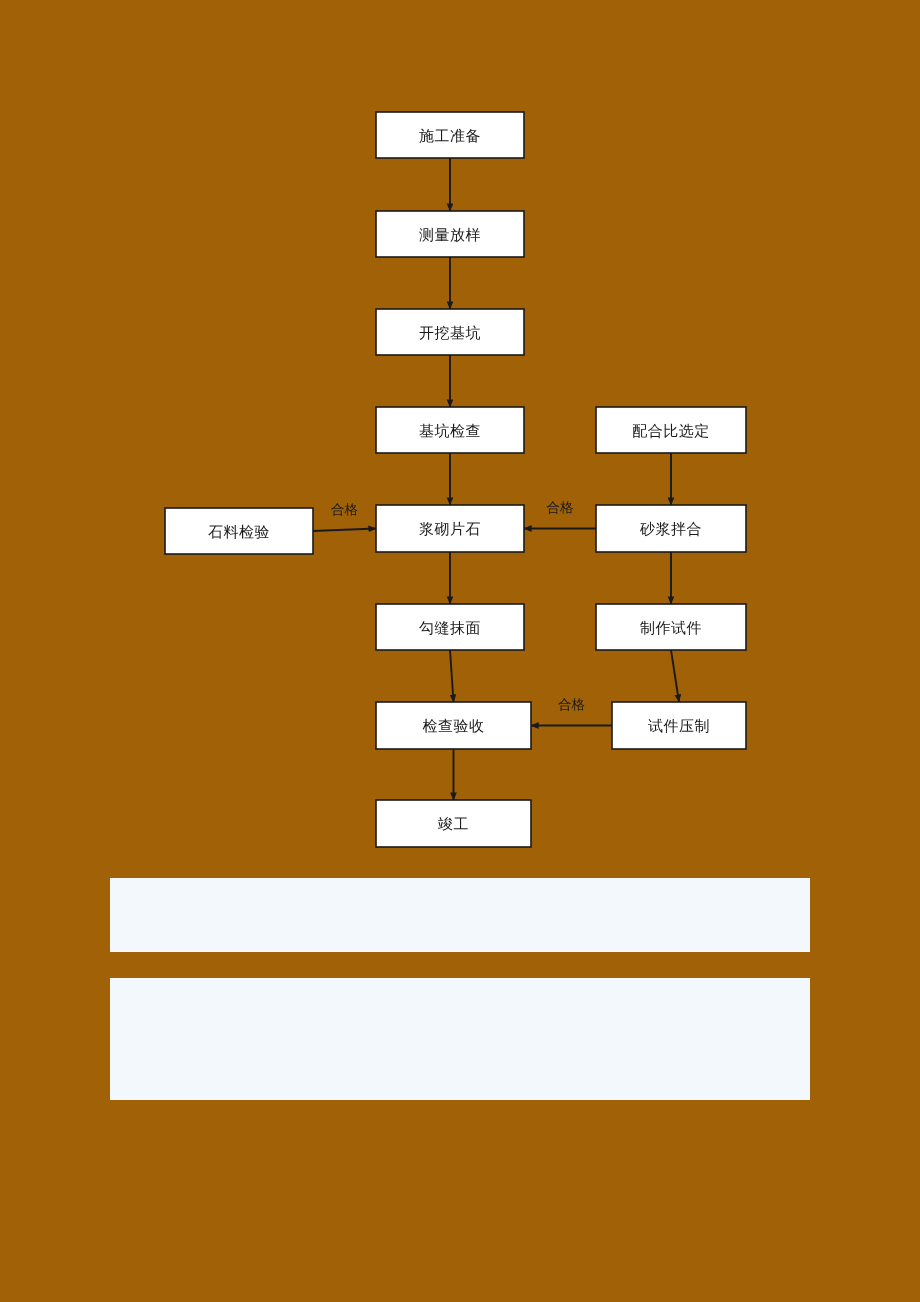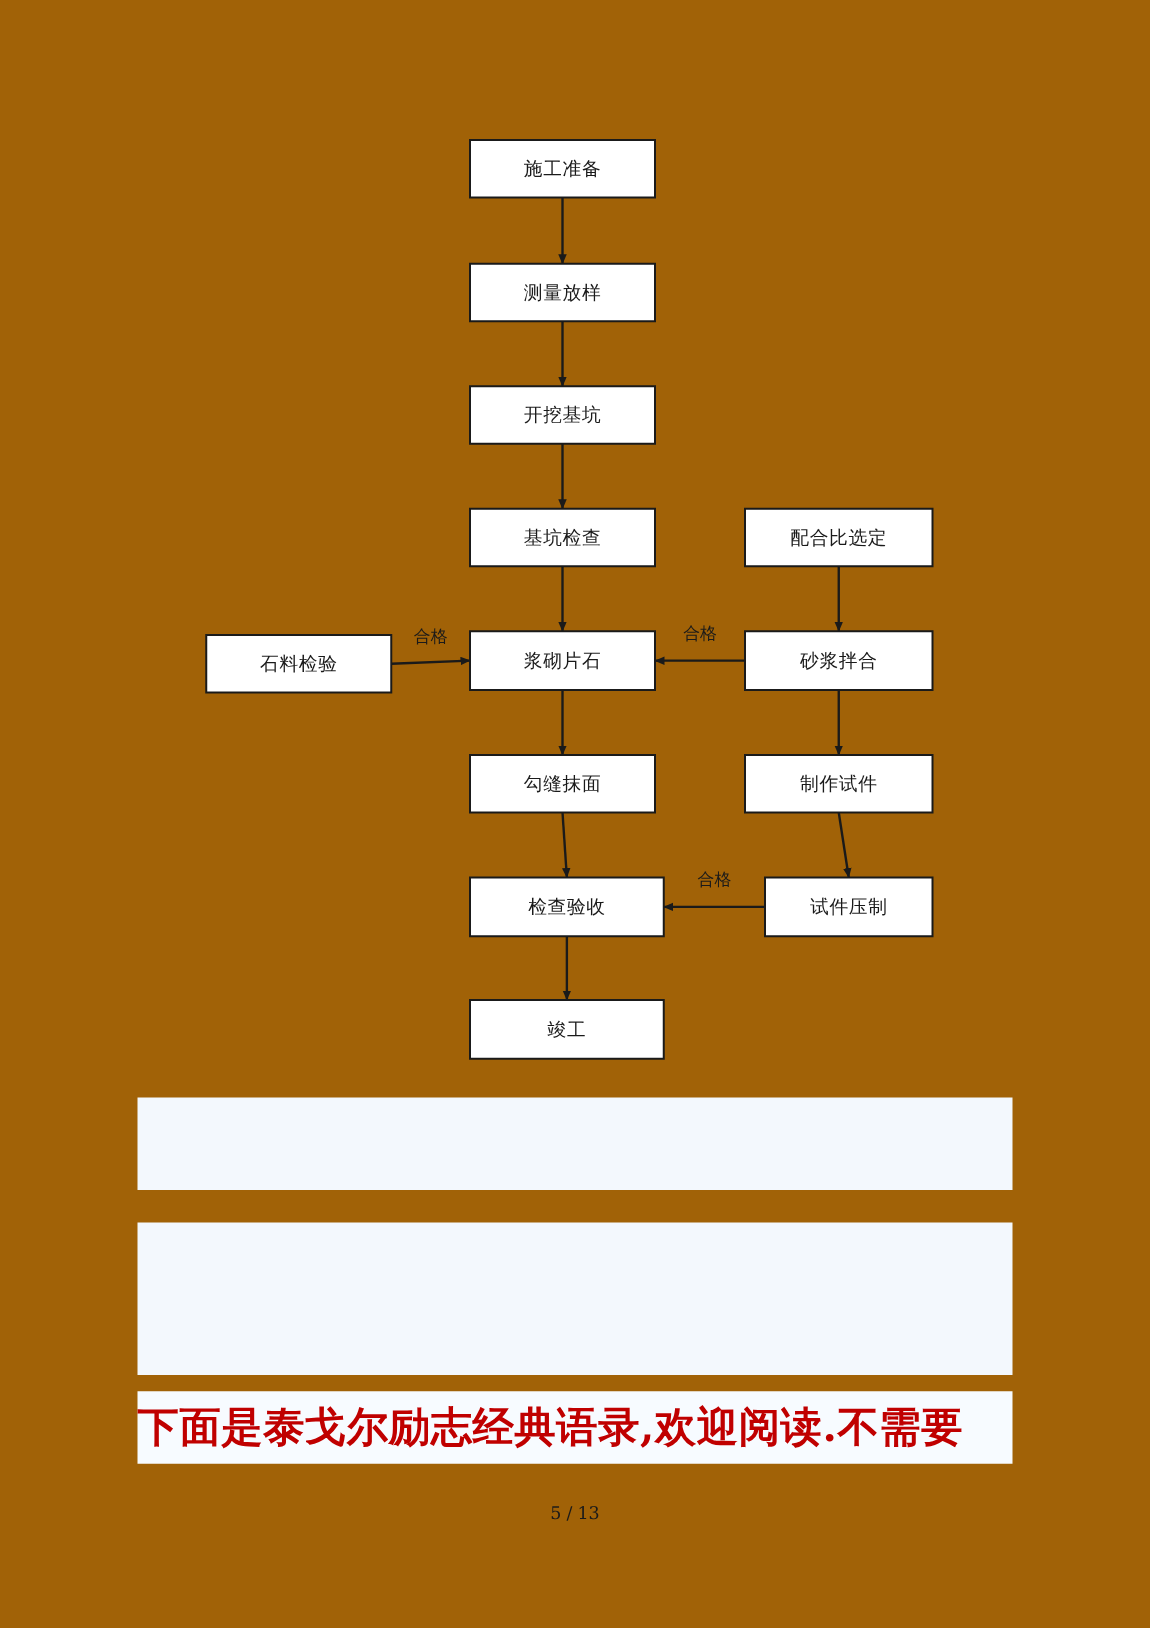--- a/index.html
+++ b/index.html
@@ -179,19 +179,15 @@
     <g id="edge-label-layer">
         <text x="344.5" y="510" class="edge-label">合格</text>
         <text x="560" y="507.5" class="edge-label">合格</text>
         <text x="571.5" y="704.5" class="edge-label">合格</text>
       </g>
   </svg>
 
   <div class="placeholder-block" id="block-a"></div>
   <div class="placeholder-block" id="block-b"></div>
 
-  <div id="promo-line">下面是泰戈尔励志经典语录,欢迎阅读.不需要</div>
 
-  <div id="page-footer">
-    <span>5</span><span class="sep">/</span><span>13</span>
-  </div>
 
 </div>
 
 </body></html>

